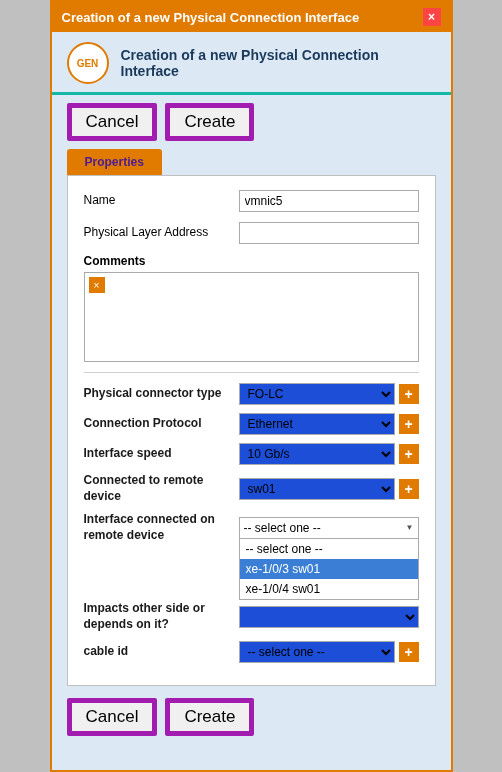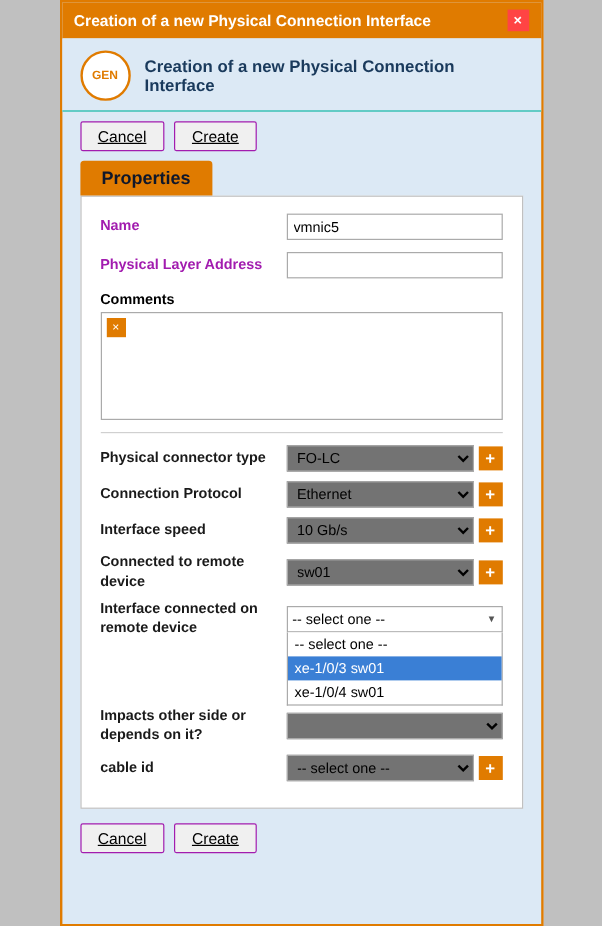--- a/index.html
+++ b/index.html
@@ -42,21 +42,21 @@
       align-items: center;
       justify-content: center;
       font-weight: bold;
     }
     .header-area {
       background: #dce9f5;
       padding: 10px 15px 8px 15px;
       display: flex;
       align-items: center;
       gap: 12px;
-      border-bottom: 1px solid #14b8a6;
+      border-bottom: 3px solid #14b8a6;
     }
     .gen-logo {
       width: 42px;
       height: 42px;
       background: white;
       border: 2px solid #e07b00;
       border-radius: 50%;
       display: flex;
       align-items: center;
       justify-content: center;
@@ -70,56 +70,55 @@
       font-weight: bold;
       color: #1a3a5c;
     }
     .top-buttons {
       padding: 8px 15px;
       display: flex;
       gap: 8px;
     }
     .btn {
       padding: 4px 14px;
-      border: 1px solid #a21caf;
+      border: 5px solid #a21caf;
       background: #f0f0f0;
       cursor: pointer;
-      font-size: 13px;
+      font-size: 17px;
       border-radius: 2px;
-      text-decoration: underline;
     }
     .tabs-area {
       padding: 0 15px;
     }
     .tab {
       display: inline-block;
       padding: 6px 18px;
       background: #e07b00;
-      color: #0f172a;
-      font-weight: bold;
-      font-size: 15px;
+      color: #4c1d95;
+      font-weight: bold;
+      font-size: 12px;
       border-radius: 3px 3px 0 0;
       cursor: pointer;
     }
     .tab-content {
       background: white;
       border: 1px solid #c0c0c0;
       padding: 14px 16px;
       margin: 0 15px;
     }
     .form-row {
       display: flex;
       align-items: flex-start;
       margin-bottom: 10px;
     }
     .form-label {
       width: 155px;
-      font-weight: bold;
-      font-size: 12px;
-      color: #a21caf;
+      font-weight: normal;
+      font-size: 12px;
+      color: #000000;
       padding-top: 3px;
       flex-shrink: 0;
     }
     .form-control {
       flex: 1;
     }
     .form-input {
       width: 100%;
       padding: 3px 5px;
       border: 1px solid #aaa;
@@ -171,21 +170,21 @@
       align-items: center;
       flex: 1;
       gap: 4px;
     }
     .select-field {
       flex: 1;
       height: 22px;
       border: 1px solid #aaa;
       font-size: 12px;
       padding: 2px 4px;
-      background: #737373;
+      background: #1d4ed8;
     }
     .add-btn {
       width: 20px;
       height: 20px;
       background: #e07b00;
       color: white;
       border: none;
       cursor: pointer;
       font-size: 14px;
       font-weight: bold;

